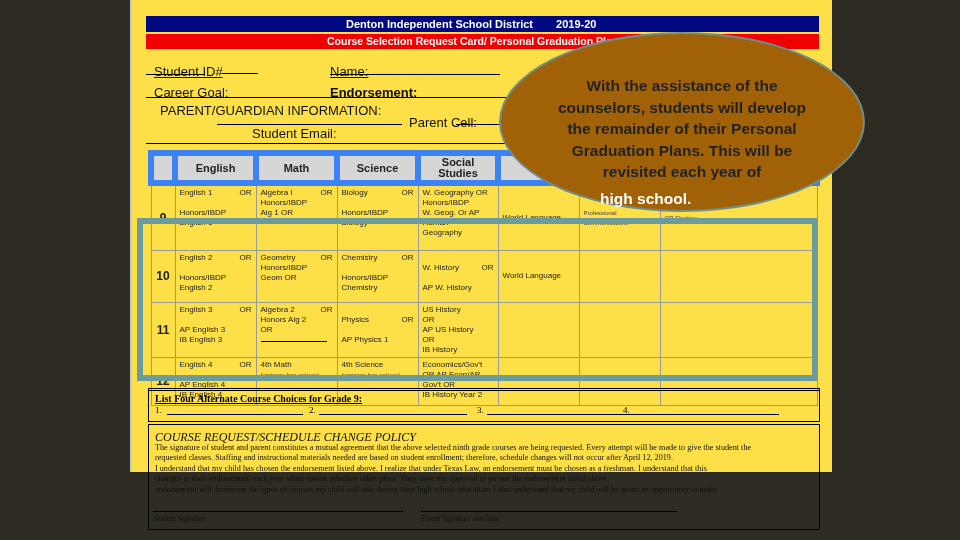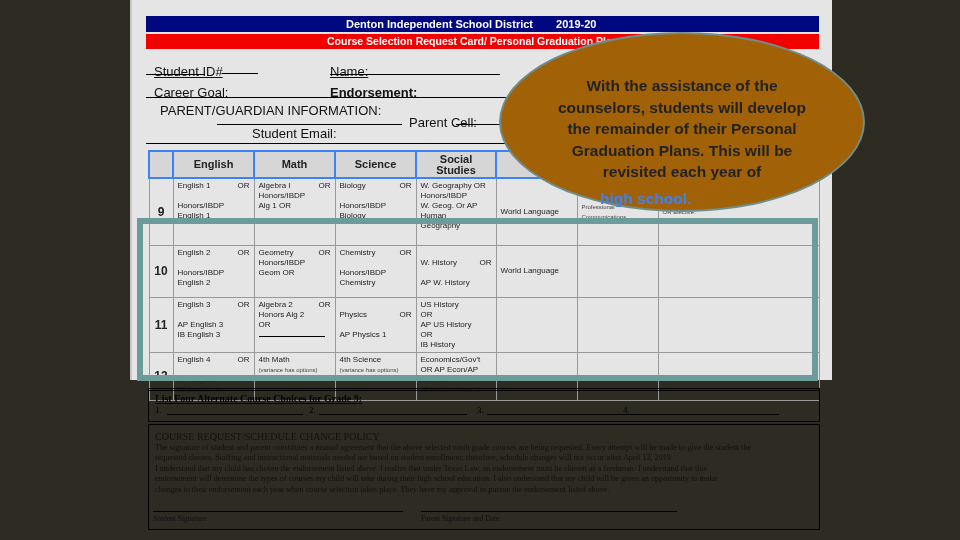--- a/index.html
+++ b/index.html
@@ -1,48 +1,48 @@
 <!DOCTYPE html>
 <html><head>
 <meta charset="utf-8">
 <style>
   * { box-sizing: border-box; margin: 0; padding: 0; }
   html, body { width: 960px; height: 540px; overflow: hidden; }
   body { background: #2e2b22; position: relative; font-family: "Liberation Sans", sans-serif; }
 
-  .doc { position: absolute; left: 130px; top: 0; width: 702px; height: 380px; background: #e5e5e5; border-left: 2px solid #c8c8c8; }
+  .doc { position: absolute; left: 130px; top: 0; width: 702px; height: 472px; background: #fde047; border-left: 2px solid #c8c8c8; }
 
   .bar-blue { position: absolute; left: 14px; top: 16px; width: 673px; height: 16px; background: #00087f; color: #fff; font-weight: bold; font-size: 11px; line-height: 16px; padding-left: 200px; white-space: nowrap; overflow: hidden; }
   .bar-red { position: absolute; left: 14px; top: 34px; width: 673px; height: 15px; background: #f20000; color: #fff; font-weight: bold; font-size: 10.5px; line-height: 15px; padding-left: 181px; white-space: nowrap; overflow: hidden; }
   .bar-blue span { margin-right: 20px; }
 
   .info { position: absolute; font-size: 13px; color: #111; white-space: nowrap; }
   .uline { text-decoration: underline; }
   .rule { position: absolute; height: 1px; background: #000; }
 
   table.grid { position: absolute; left: 16px; top: 150px; width: 672px; border-collapse: collapse; font-size: 8px; color: #222; }
-  table.grid th { background: #d6d6d6; font-size: 11px; font-weight: bold; color: #222; border: 2px solid #3b82f6; height: 27px; line-height: 11px; padding: 1px 2px; }
+  table.grid th { background: #d6d6d6; font-size: 11px; font-weight: bold; color: #222; border: 6px solid #3b82f6; height: 27px; line-height: 11px; padding: 1px 2px; }
   table.grid td { border: 1px solid #999; vertical-align: top; padding: 2px 4px; line-height: 10px; }
   table.grid td.yr { text-align: center; vertical-align: middle; font-size: 12px; font-weight: bold; width: 24px; color: #222; }
   table.grid tr.r9 td { height: 67px; margin-top: 20px; }
   table.grid tr.r10 td { height: 52px; }
   table.grid tr.r11 td { height: 52px; }
   table.grid tr.r12 td { height: 48px; }
   .or { float: right; }
   .sm { font-size: 6px; color: #444; }
   .mid { vertical-align: middle !important; }
 
   .overlay-frame { position: absolute; left: 137px; top: 218px; width: 681px; height: 163px; border: 6px solid #6b9b9a; pointer-events: none; }
   .oval { position: absolute; left: 499px; top: 32px; width: 366px; height: 180px; border-radius: 50%; background: #a16207; border: 2px solid #6e8e8e; display: flex; align-items: center; justify-content: center; text-align: center; padding: 14px 50px 0; }
   .oval-text { font-family: "Liberation Sans", sans-serif; font-weight: bold; font-size: 15.5px; line-height: 21.5px; color: #222; }
-  .oval-tail { position: absolute; left: 600px; top: 190px; font-weight: bold; font-size: 15.5px; color: #3b82f6; }
+  .oval-tail { position: absolute; left: 600px; top: 190px; font-weight: bold; font-size: 15.5px; color: #ffffff; }
 
   .alt-box { position: absolute; left: 16px; top: 388px; width: 672px; height: 34px; border: 1px solid #000; border-top: 3px double #000; font-family: "Liberation Serif", serif; font-size: 9px; }
   .policy { position: absolute; left: 16px; top: 424px; width: 672px; height: 106px; border: 1px solid #000; font-family: "Liberation Serif", serif; font-size: 8.2px; padding: 6px 6px; line-height: 10.4px; color: #111; }
-  .policy-title { font-size: 10px; line-height: 12px; }
+  .policy-title { font-size: 12px; line-height: 12px; font-style: italic; }
   .sig { position: absolute; top: 86px; font-size: 7.5px; border-top: 1px solid #000; padding-top: 2px; }
 </style>
 </head>
 <body>
 
 <div class="doc">
 
   <div class="bar-blue">
     <span>Denton Independent School District</span>
     <span>2019-20</span>
@@ -183,22 +183,22 @@
     <div class="rule" style="left:338px;top:23px;width:146px;"></div>
     <span style="position:absolute;left:474px;top:14px;">4.</span>
     <div class="rule" style="left:484px;top:23px;width:146px;"></div>
   </div>
 
   <div class="policy">
     <div class="policy-title">COURSE REQUEST/SCHEDULE CHANGE POLICY</div>
     <div style="white-space:nowrap;">The signature of student and parent constitutes a mutual agreement that the above selected ninth grade courses are being requested.  Every attempt will be made to give the student the</div>
     <div style="white-space:nowrap;">requested classes.  Staffing and instructional materials needed are based on student enrollment; therefore, schedule changes will not occur after April 12, 2019.</div>
     <div style="white-space:nowrap;">I understand that my child has chosen the endorsement listed above.  I realize that under Texas Law, an endorsement must be chosen as a freshman.  I understand that this</div>
+    <div style="white-space:nowrap;">changes to their endorsement each year when course selection takes place.  They have my approval to pursue the endorsement listed above.</div>
     <div style="white-space:nowrap;">endorsement will determine the types of courses my child will take during their high school education.  I also understand that my child will be given an opportunity to make</div>
-    <div style="white-space:nowrap;">changes to their endorsement each year when course selection takes place.  They have my approval to pursue the endorsement listed above.</div>
     <div class="sig" style="left:4px;width:250px;">
       <span>Student Signature</span>
     </div>
     <div class="sig" style="left:272px;width:256px;">
       <span>Parent Signature and Date</span>
     </div>
   </div>
 </div>
 
 <div class="overlay-frame"></div>

